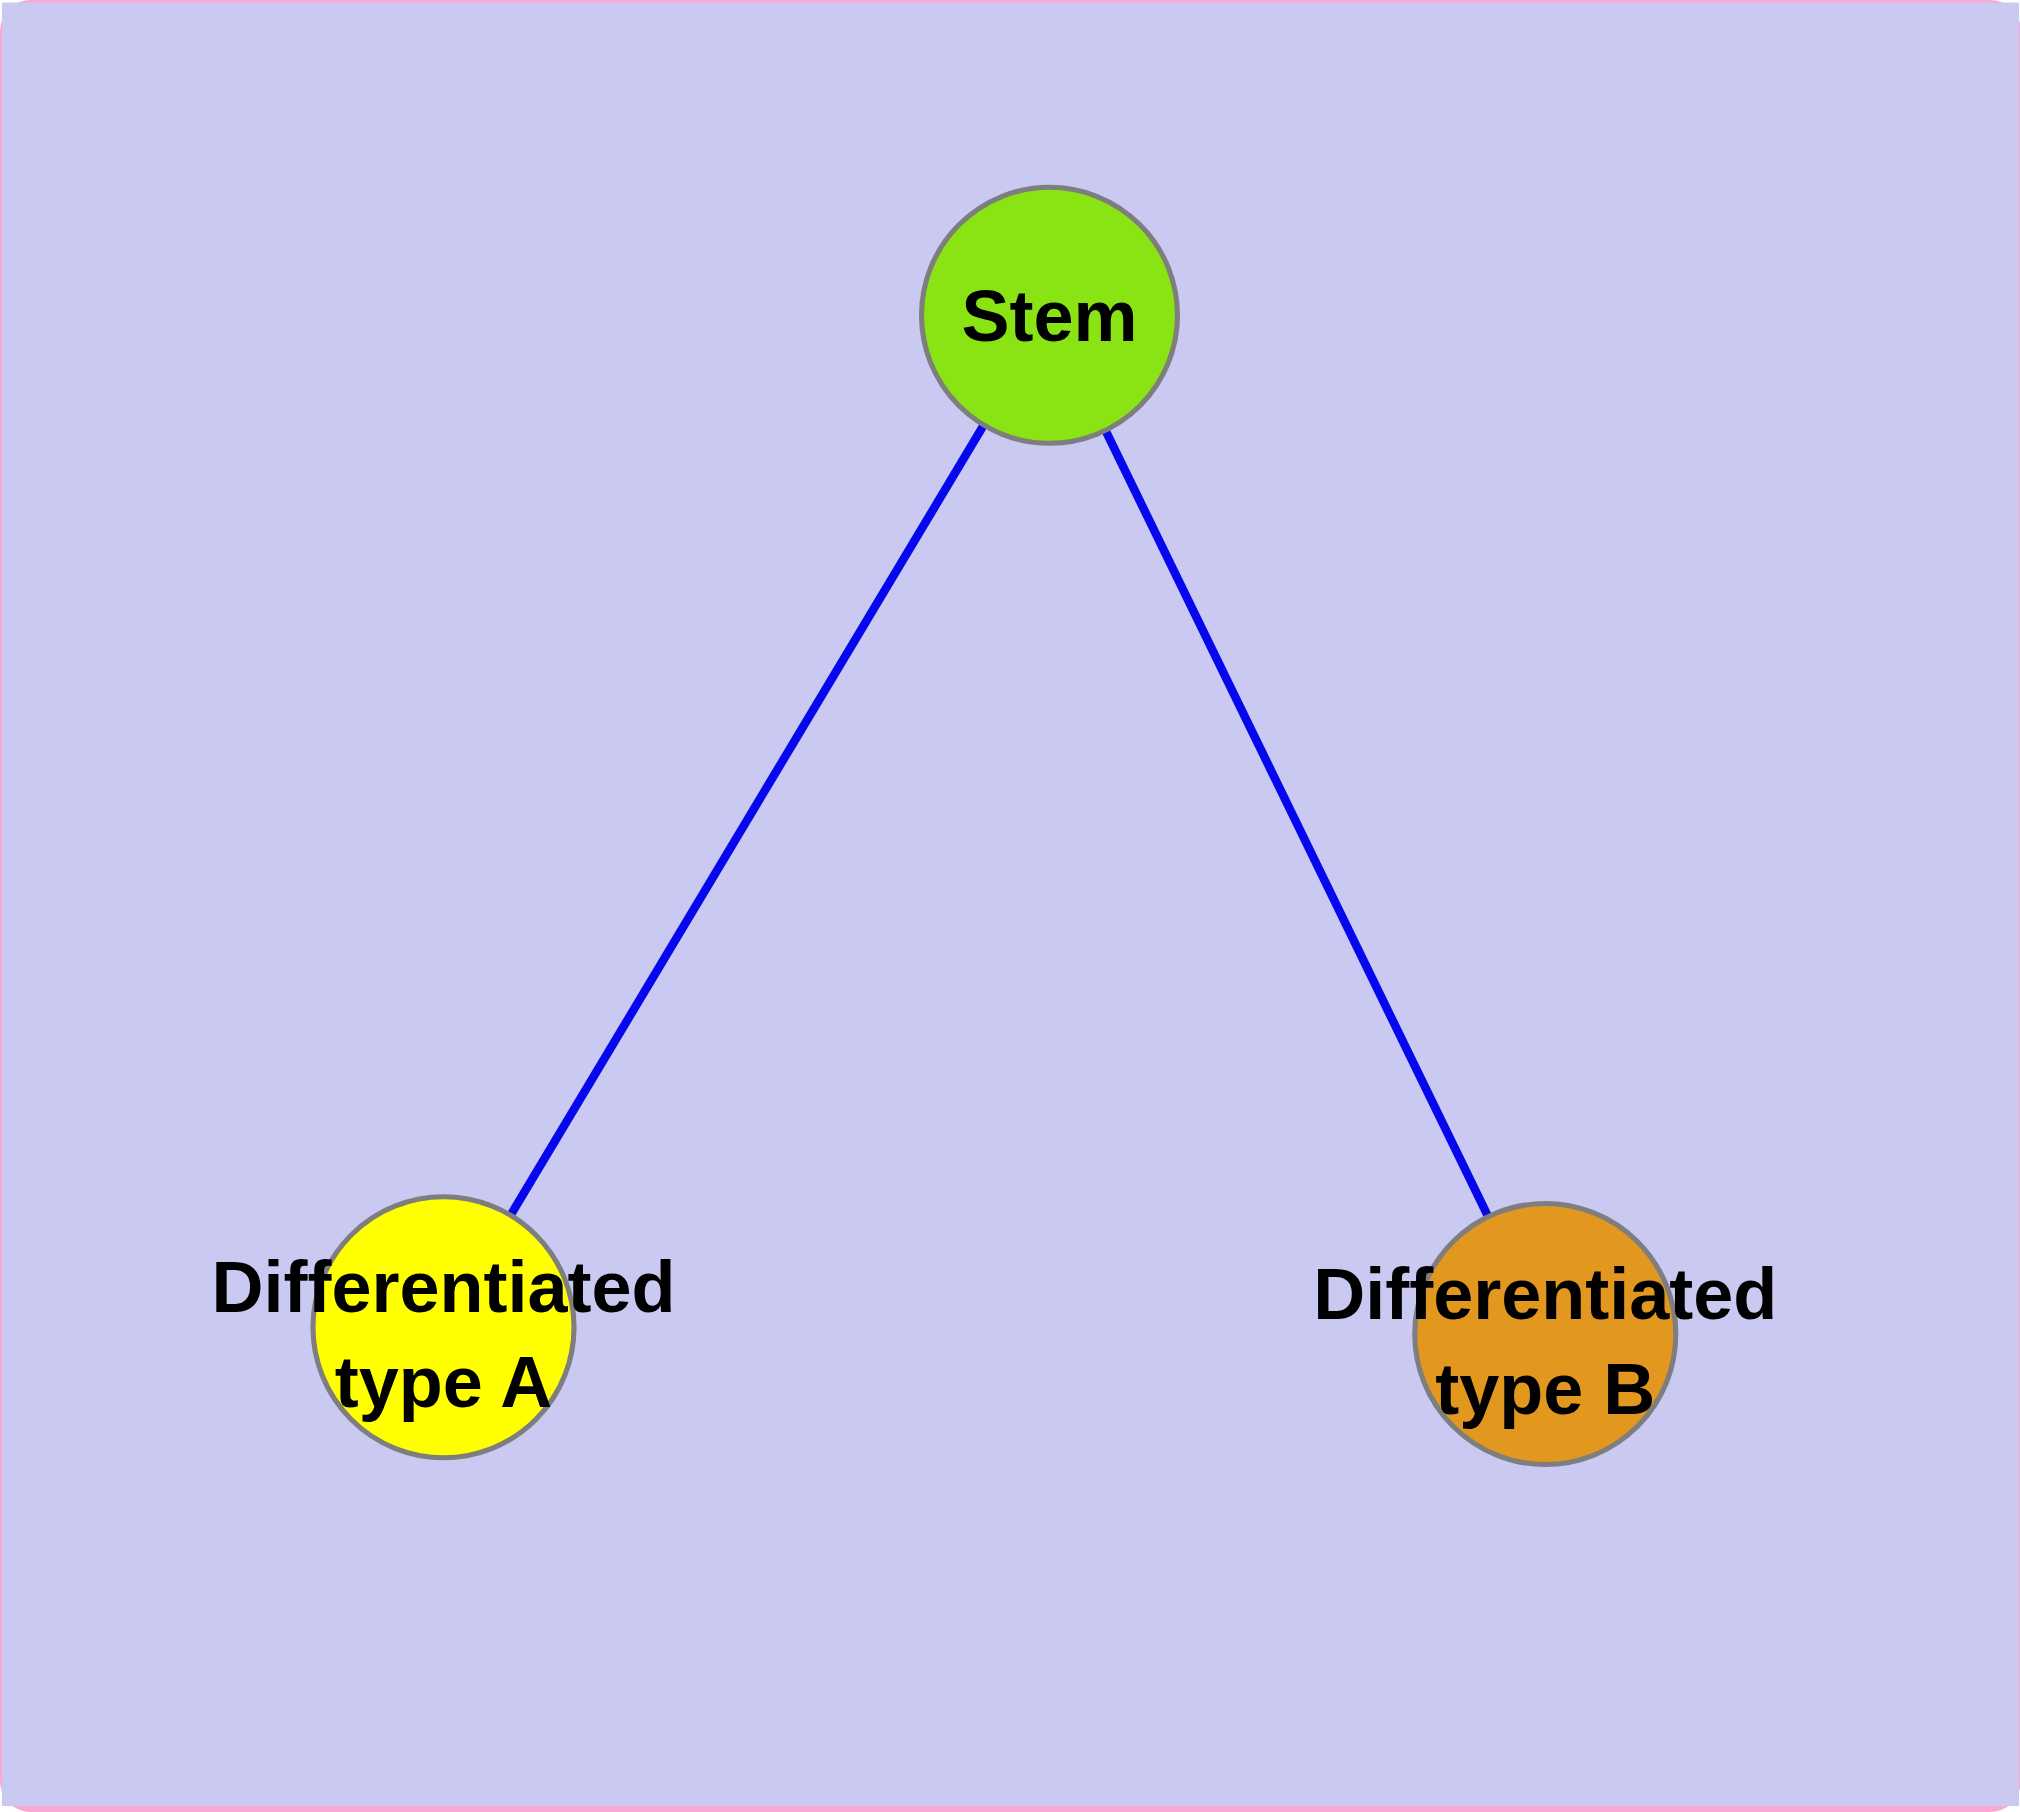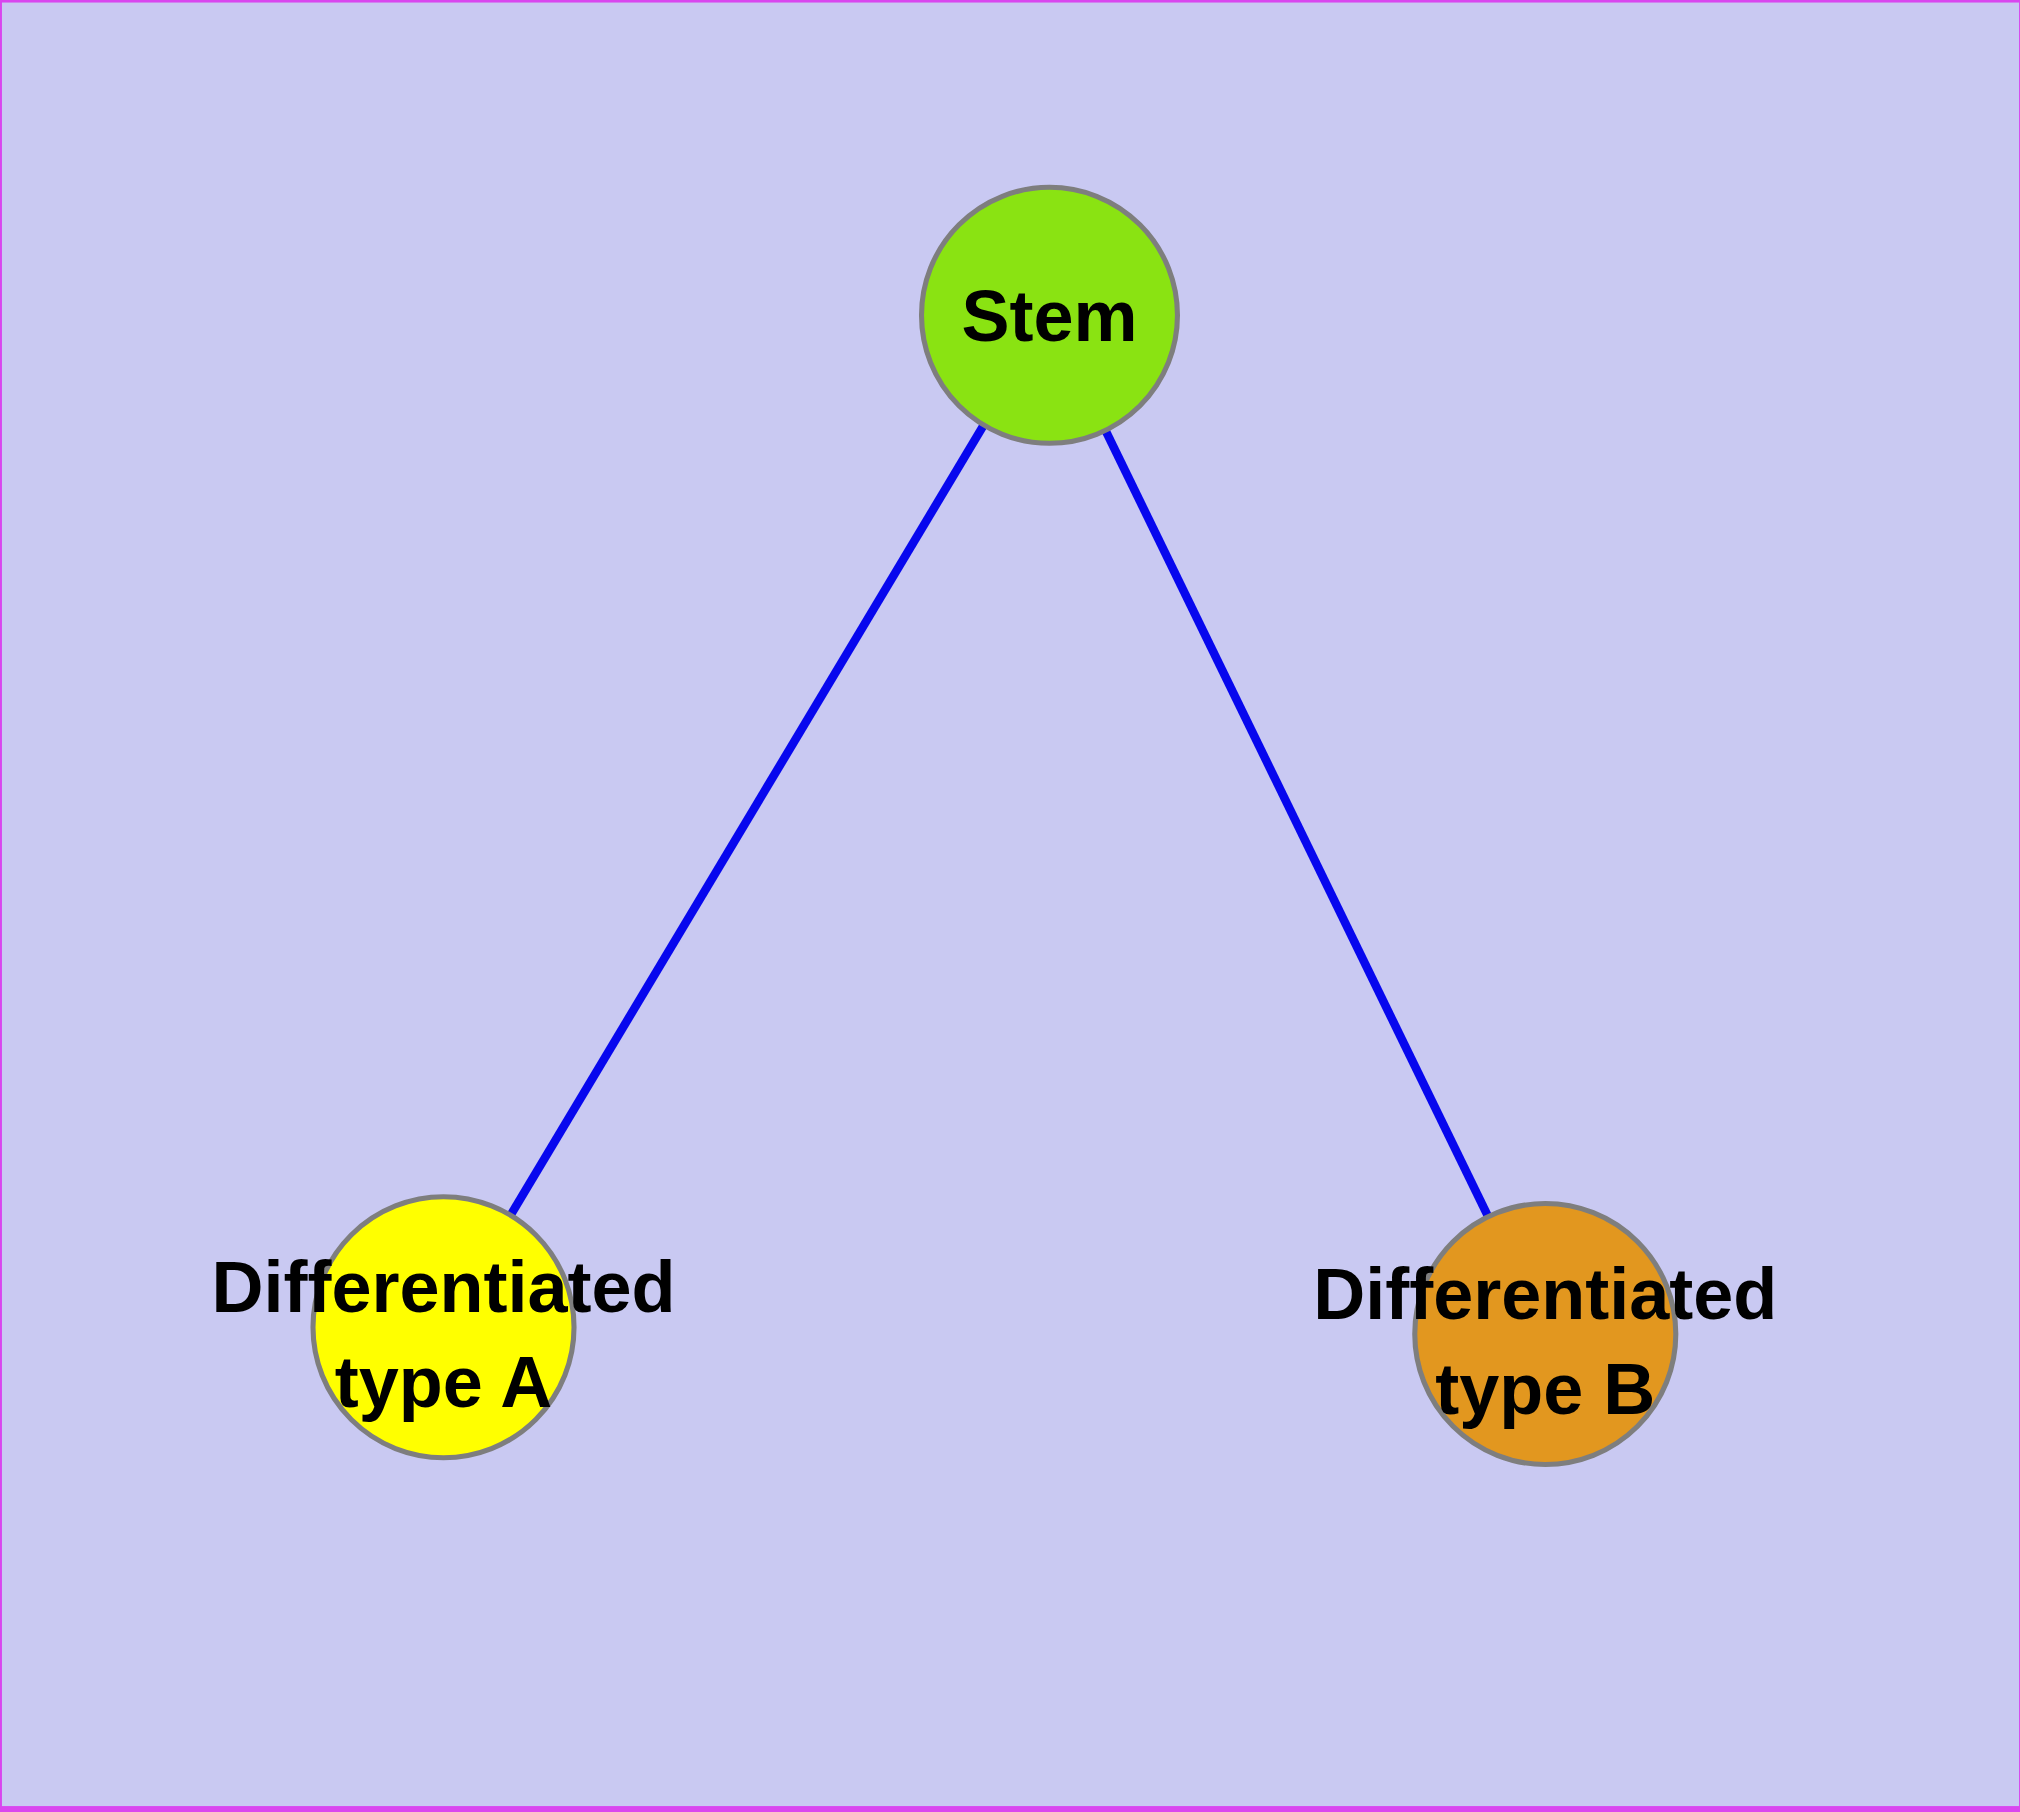--- a/index.html
+++ b/index.html
@@ -7,21 +7,22 @@
     padding: 0;
     background: #ffffff;
     width: 2021px;
     height: 1812px;
     overflow: hidden;
   }
   .stage {
     position: relative;
     width: 2021px;
     height: 1812px;
-    background: #d946ef;
+    background: #f9a8d4;
+    border-radius: 31px;
   }
   svg {
     display: block;
   }
   .node-label {
     font-family: "Liberation Sans", "DejaVu Sans", sans-serif;
     font-weight: bold;
     font-size: 85px;
     text-anchor: middle;
   }

